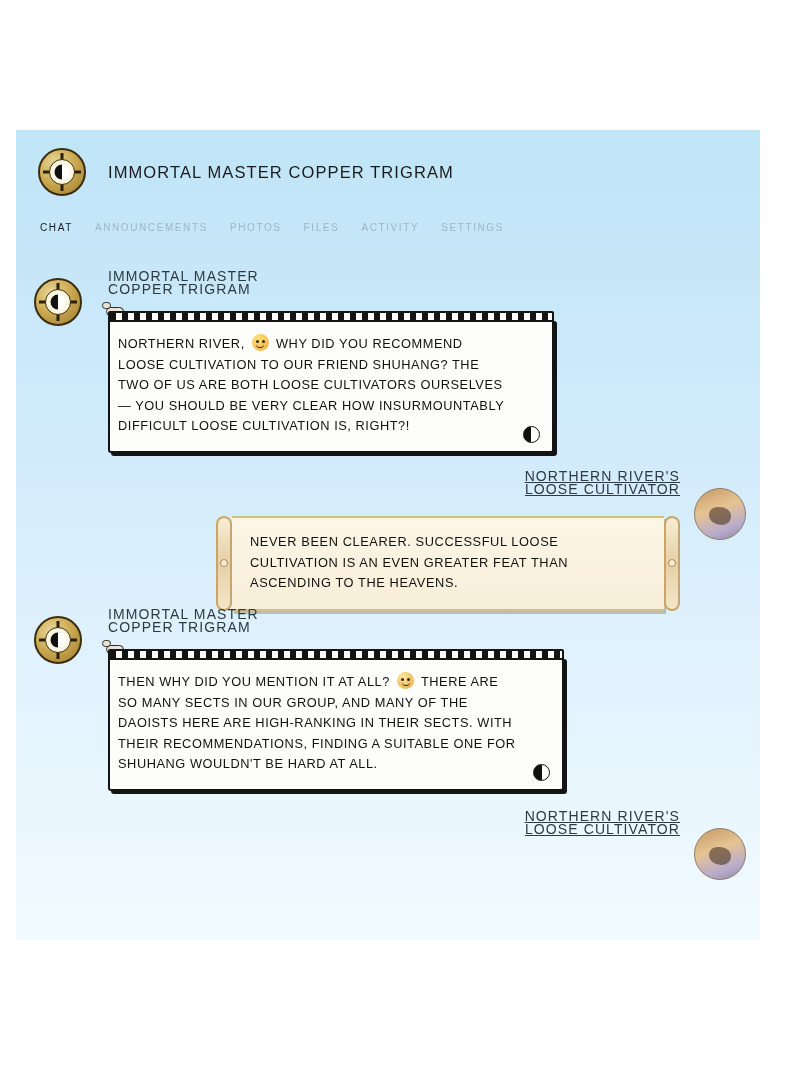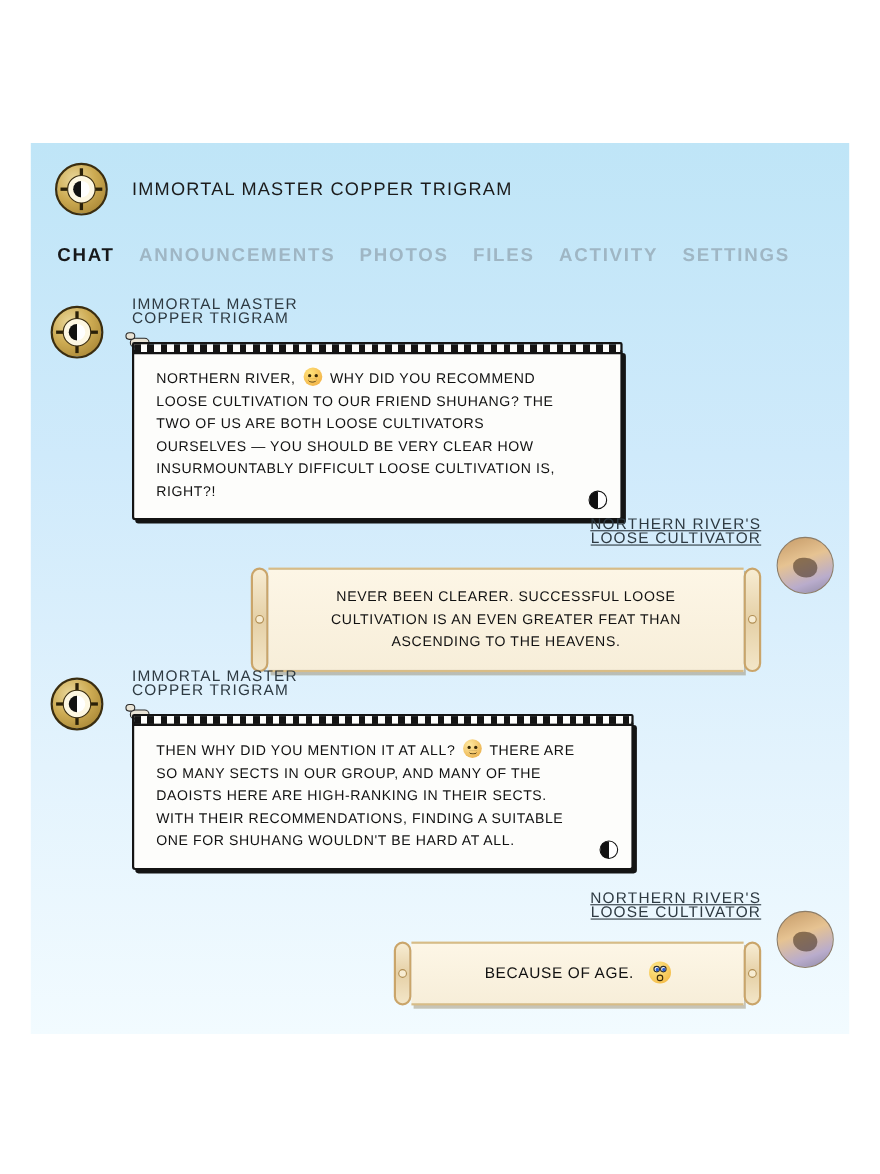--- a/index.html
+++ b/index.html
@@ -11,21 +11,21 @@
   }
   #page {
     position: relative;
     width: 800px; height: 1067px;
     overflow: hidden;
     background: #ffffff;
   }
   
   #panel {
     position: absolute;
-    left: 28px; top: 130px;
+    left: 16px; top: 130px;
     width: 744px; height: 810px;
     background: linear-gradient(180deg, #bfe5f7 0%, #cfeafb 35%, #e3f3fd 70%, #f2fbff 100%);
   }
 
   
   .group-header {
     position: absolute;
     left: 22px; top: 18px;
     display: flex; align-items: center;
   }
@@ -68,28 +68,27 @@
   }
 
   
   .tabs {
     position: absolute;
     left: 24px; top: 92px;
     display: flex; align-items: flex-end;
     gap: 0;
   }
   .tab {
-    font-size: 17px;
+    font-size: 10px;
     letter-spacing: 1.6px;
     text-transform: uppercase;
     color: #9fb6c4;
     padding: 0 22px 0 0;
     white-space: nowrap;
     cursor: pointer;
-    font-weight: bold;
   }
   .tab:first-child { padding-left: 0; }
   .tab.active { color: #17181a; }
 
   
   .msg { position: absolute; }
   .sender-name {
     font-size: 14px;
     line-height: 13px;
     letter-spacing: 1.1px;
@@ -98,21 +97,21 @@
     white-space: pre-line;
   }
   .sender-name.right { text-align: right; text-decoration: underline; }
 
   
   .scroll-left {
     position: relative;
     background: #fdfdfb;
     border: 2.5px solid #141414;
     border-radius: 3px;
-    padding: 14px 46px 14px 20px;
+    padding: 14px 46px 14px 8px;
     box-shadow: 3px 3px 0 #141414;
   }
   .scroll-left::before {
     content: "";
     position: absolute; left: -2px; right: -2px; top: -9px;
     height: 7px;
     background:
       repeating-linear-gradient(90deg, #141414 0 6px, #fdfdfb 6px 12px);
     border: 2.5px solid #141414;
     border-radius: 2px;
@@ -155,21 +154,21 @@
     background: #f7ecd2;
   }
   .parchment {
     flex: 1;
     background: linear-gradient(180deg, #fdf6e6 0%, #f7eed9 100%);
     border-top: 2px solid #d8bc86;
     border-bottom: 2px solid #d8bc86;
     padding: 14px 18px 15px 18px;
     box-shadow: 2px 3px 0 rgba(120,95,50,0.35);
   }
-  .parchment .msg-text { letter-spacing: 0.6px; text-align: center; }
+  .parchment .msg-text { letter-spacing: 0.6px; }
 
   
   .photo-avatar {
     border-radius: 50%;
     overflow: hidden;
     border: 1px solid #8d7d68;
     flex: none;
     position: relative;
     background: linear-gradient(160deg, #c59a67 0%, #e6c392 40%, #b9accc 75%, #8f8aa6 100%);
   }
@@ -322,29 +321,20 @@
           </div>
         </div>
       </div>
     </div>
 
     <div class="msg" style="left:330px; top:680px; width:400px;">
       <div style="display:flex; align-items:flex-start; justify-content:flex-end;">
         <div style="flex:1; margin-right:14px;">
           <div class="sender-name right">Northern River's
 Loose Cultivator</div>
-          <div class="scroll-right-wrap" style="margin-top:20px;">
-            <div class="roll"></div>
-            <div class="parchment" style="padding:16px 18px 17px 22px;">
-              <div class="msg-text" style="font-size:14px;">
-                <span>Because of age.</span><span class="emoji e3" style="margin-left:14px;"><span class="eye l"></span><span class="eye r"></span><span class="mouth"></span></span>
-              </div>
-            </div>
-            <div class="roll"></div>
-          </div>
         </div>
         <div class="photo-avatar" style="width:52px;height:52px;margin-top:18px;">
           <div class="blob" style="left:14px; top:18px; width:22px; height:18px;"></div>
         </div>
       </div>
     </div>
 
   </div>
 </div>
 

